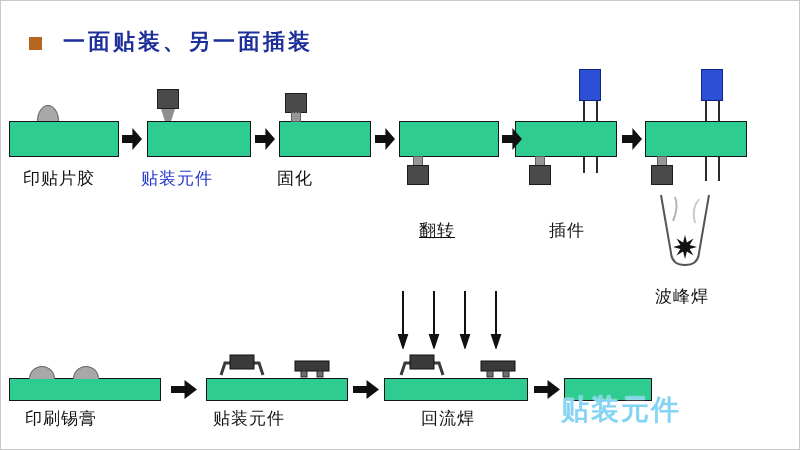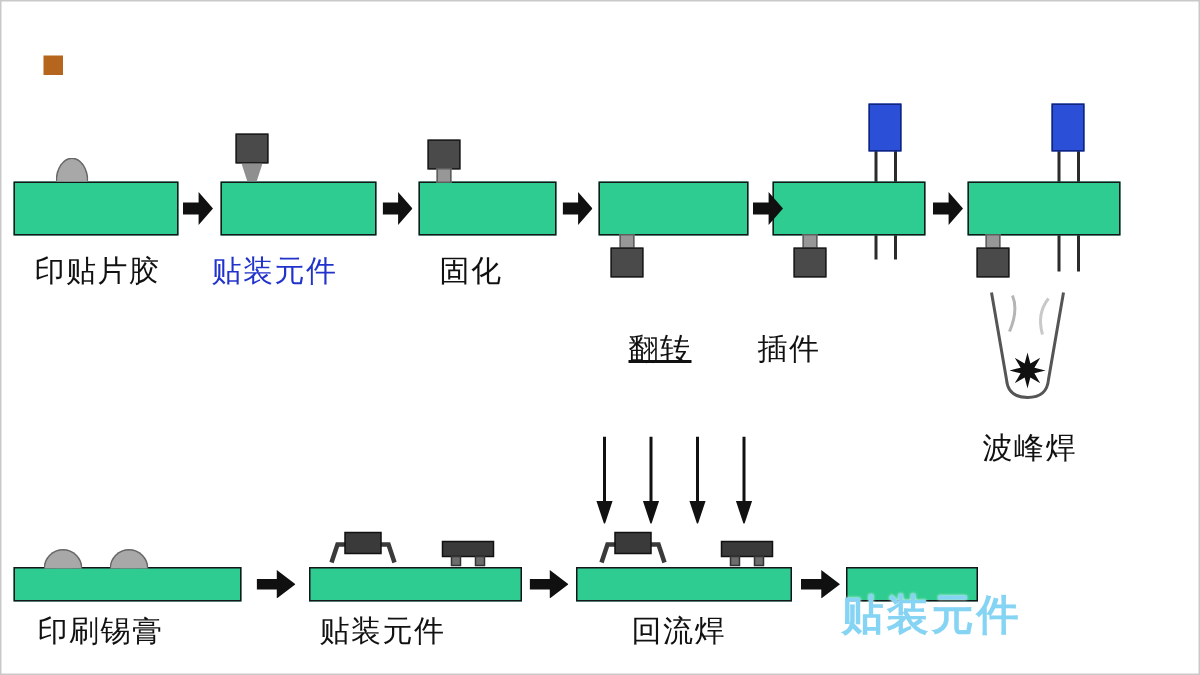--- a/index.html
+++ b/index.html
@@ -5,21 +5,21 @@
   html,body{margin:0;padding:0;background:#fff;}
   body{font-family:"Liberation Sans","DejaVu Sans",sans-serif;}
   #stage{position:relative;width:800px;height:450px;background:#ffffff;border:1px solid #c9c9c9;box-sizing:border-box;overflow:hidden;}
   .board{position:absolute;background:#2ecc90;border:1px solid #15151a;box-sizing:border-box;z-index:2;}
   .board.top{top:120px;height:36px;}
   .board.bot{top:377px;height:23px;}
 
   .block-arrow{position:absolute;background:#101010;z-index:3;
     clip-path:polygon(0 32%,52% 32%,52% 0,100% 50%,52% 100%,52% 68%,0 68%);}
 
-  .lbl{position:absolute;font-size:20px;color:#111;white-space:nowrap;z-index:4;letter-spacing:1px;}
+  .lbl{position:absolute;font-size:17px;color:#111;white-space:nowrap;z-index:4;letter-spacing:1px;}
   .lbl.blue{color:#2233cc;}
 
   .dome{position:absolute;background:#a8a8a8;border:1px solid #666;border-bottom:none;
     border-radius:50% 50% 0 0 / 100% 100% 0 0;box-sizing:border-box;z-index:3;}
 
   .darksq{position:absolute;background:#4a4a4a;border:1px solid #1c1c1c;box-sizing:border-box;z-index:3;}
   .graypost{position:absolute;background:#979797;border:1px solid #5e5e5e;box-sizing:border-box;z-index:3;}
   .trap{position:absolute;background:#8f8f8f;z-index:3;clip-path:polygon(0 0,100% 0,72% 100%,28% 100%);}
 
   .cap{position:absolute;background:#2b4fd7;border:1px solid #10257e;box-sizing:border-box;z-index:3;}
@@ -33,55 +33,56 @@
 
   svg{display:block;}
   .icon-svg{position:absolute;z-index:3;}
 </style>
 </head>
 <body>
 
 <div id="stage">
 
   <div class="title-bullet" style="left:28px;top:36px;"></div>
+  <div class="title-text" style="left:62px;top:26px;">一面贴装、另一面插装</div>
 
   <div class="board top" style="left:8px;width:110px;"></div>
   <div class="dome" style="left:36px;top:104px;width:22px;height:16px;"></div>
   <div class="lbl" style="left:22px;top:166px;">印贴片胶</div>
 
   <div class="block-arrow" style="left:121px;top:127px;width:20px;height:22px;"></div>
 
   <div class="board top" style="left:146px;width:104px;"></div>
   <div class="darksq" style="left:156px;top:88px;width:22px;height:20px;"></div>
   <div class="trap" style="left:160px;top:108px;width:14px;height:12px;"></div>
   <div class="lbl blue" style="left:140px;top:166px;">贴装元件</div>
 
   <div class="block-arrow" style="left:254px;top:127px;width:20px;height:22px;"></div>
 
   <div class="board top" style="left:278px;width:92px;"></div>
   <div class="darksq" style="left:284px;top:92px;width:22px;height:20px;"></div>
   <div class="graypost" style="left:290px;top:111px;width:10px;height:10px;"></div>
-  <div class="lbl" style="left:292px;top:166px;">固化</div>
+  <div class="lbl" style="left:276px;top:166px;">固化</div>
 
   <div class="block-arrow" style="left:374px;top:127px;width:20px;height:22px;"></div>
 
   <div class="board top" style="left:398px;width:100px;"></div>
   <div class="graypost" style="left:412px;top:155px;width:10px;height:10px;"></div>
   <div class="darksq" style="left:406px;top:164px;width:22px;height:20px;"></div>
   <div class="lbl" style="left:418px;top:218px;text-decoration:underline;">翻转</div>
 
   <div class="block-arrow" style="left:501px;top:127px;width:20px;height:22px;"></div>
 
   <div class="board top" style="left:514px;width:102px;"></div>
   <div class="graypost" style="left:534px;top:155px;width:10px;height:10px;"></div>
   <div class="darksq" style="left:528px;top:164px;width:22px;height:20px;"></div>
   <div class="cap" style="left:578px;top:68px;width:22px;height:32px;"></div>
   <div class="lead" style="left:582px;top:99px;height:73px;"></div>
   <div class="lead" style="left:595px;top:99px;height:73px;"></div>
-  <div class="lbl" style="left:504px;top:218px;">插件</div>
+  <div class="lbl" style="left:548px;top:218px;">插件</div>
 
   <div class="block-arrow" style="left:621px;top:127px;width:20px;height:22px;"></div>
 
   <div class="board top" style="left:644px;width:102px;"></div>
   <div class="graypost" style="left:656px;top:155px;width:10px;height:10px;"></div>
   <div class="darksq" style="left:650px;top:164px;width:22px;height:20px;"></div>
   <div class="cap" style="left:700px;top:68px;width:22px;height:32px;"></div>
   <div class="lead" style="left:704px;top:99px;height:81px;"></div>
   <div class="lead" style="left:717px;top:99px;height:81px;"></div>
 

